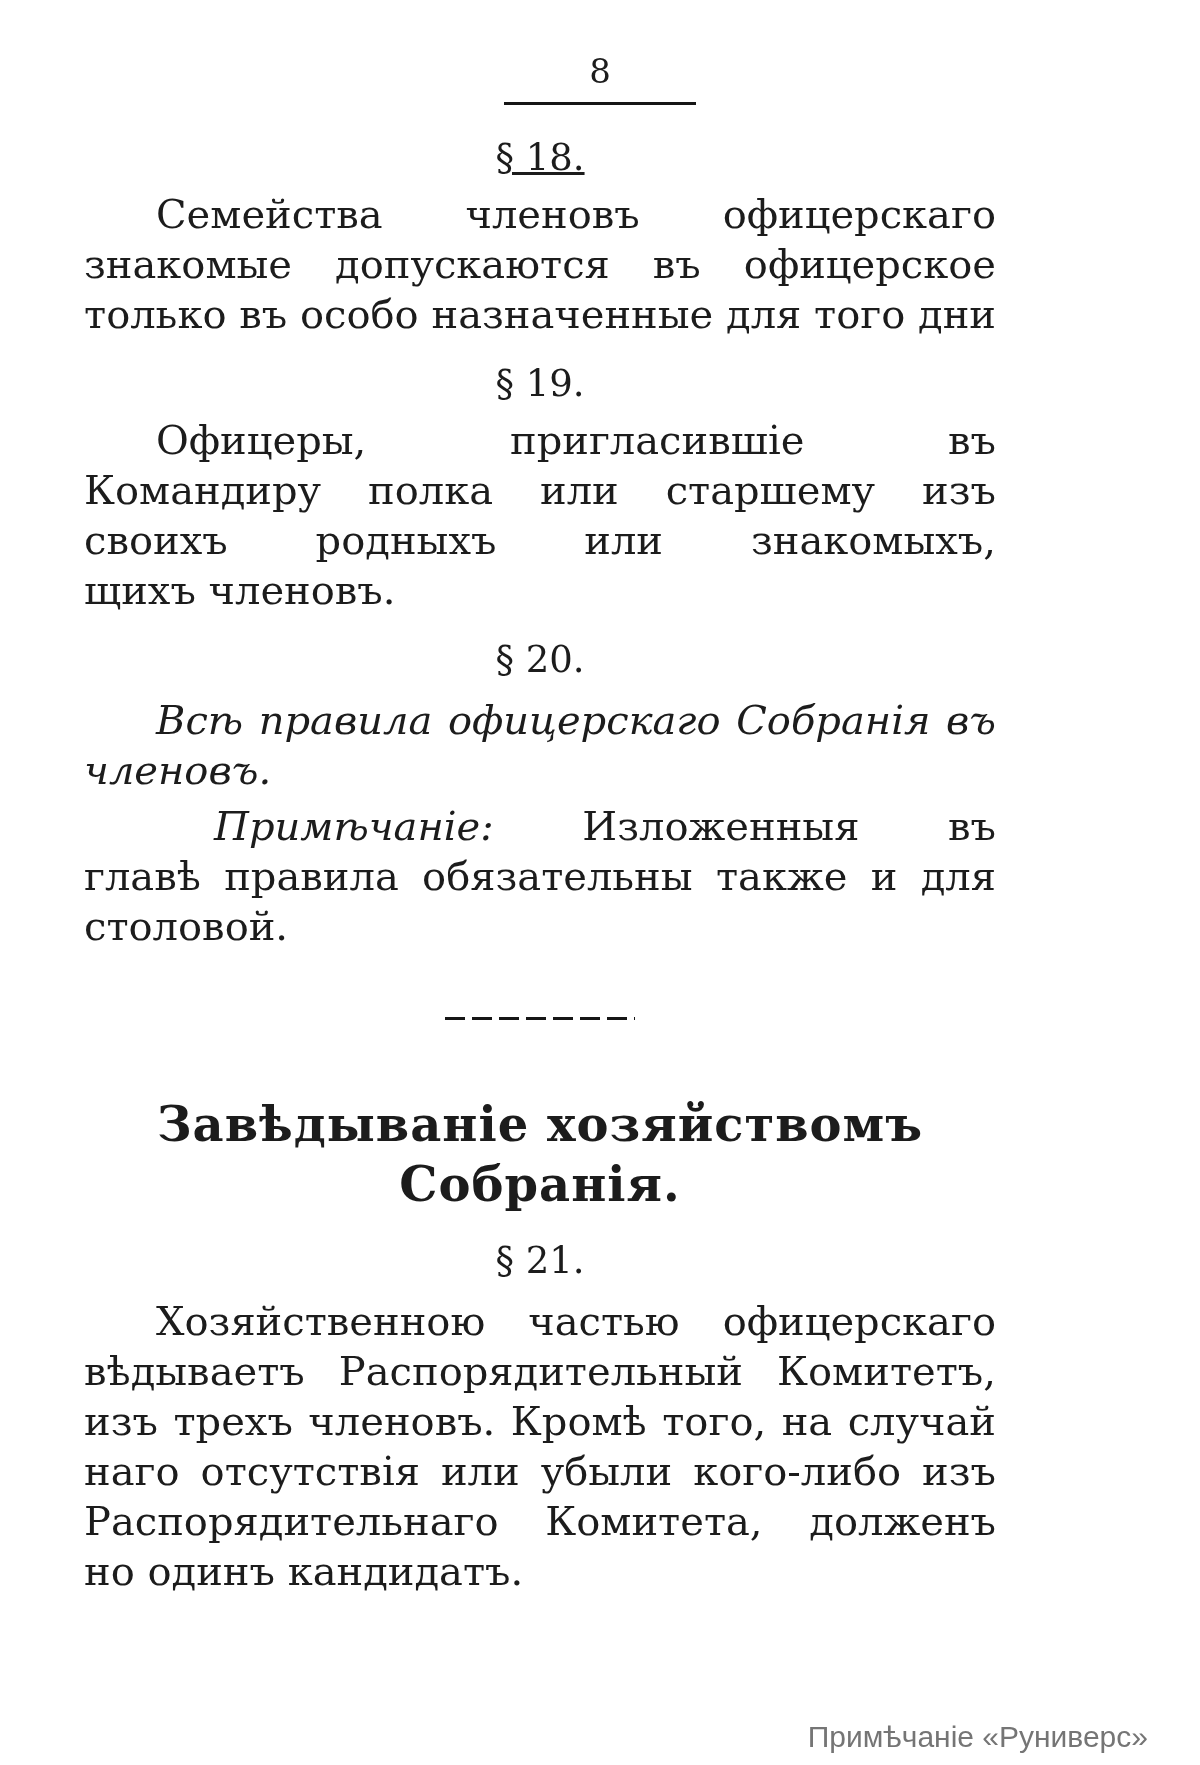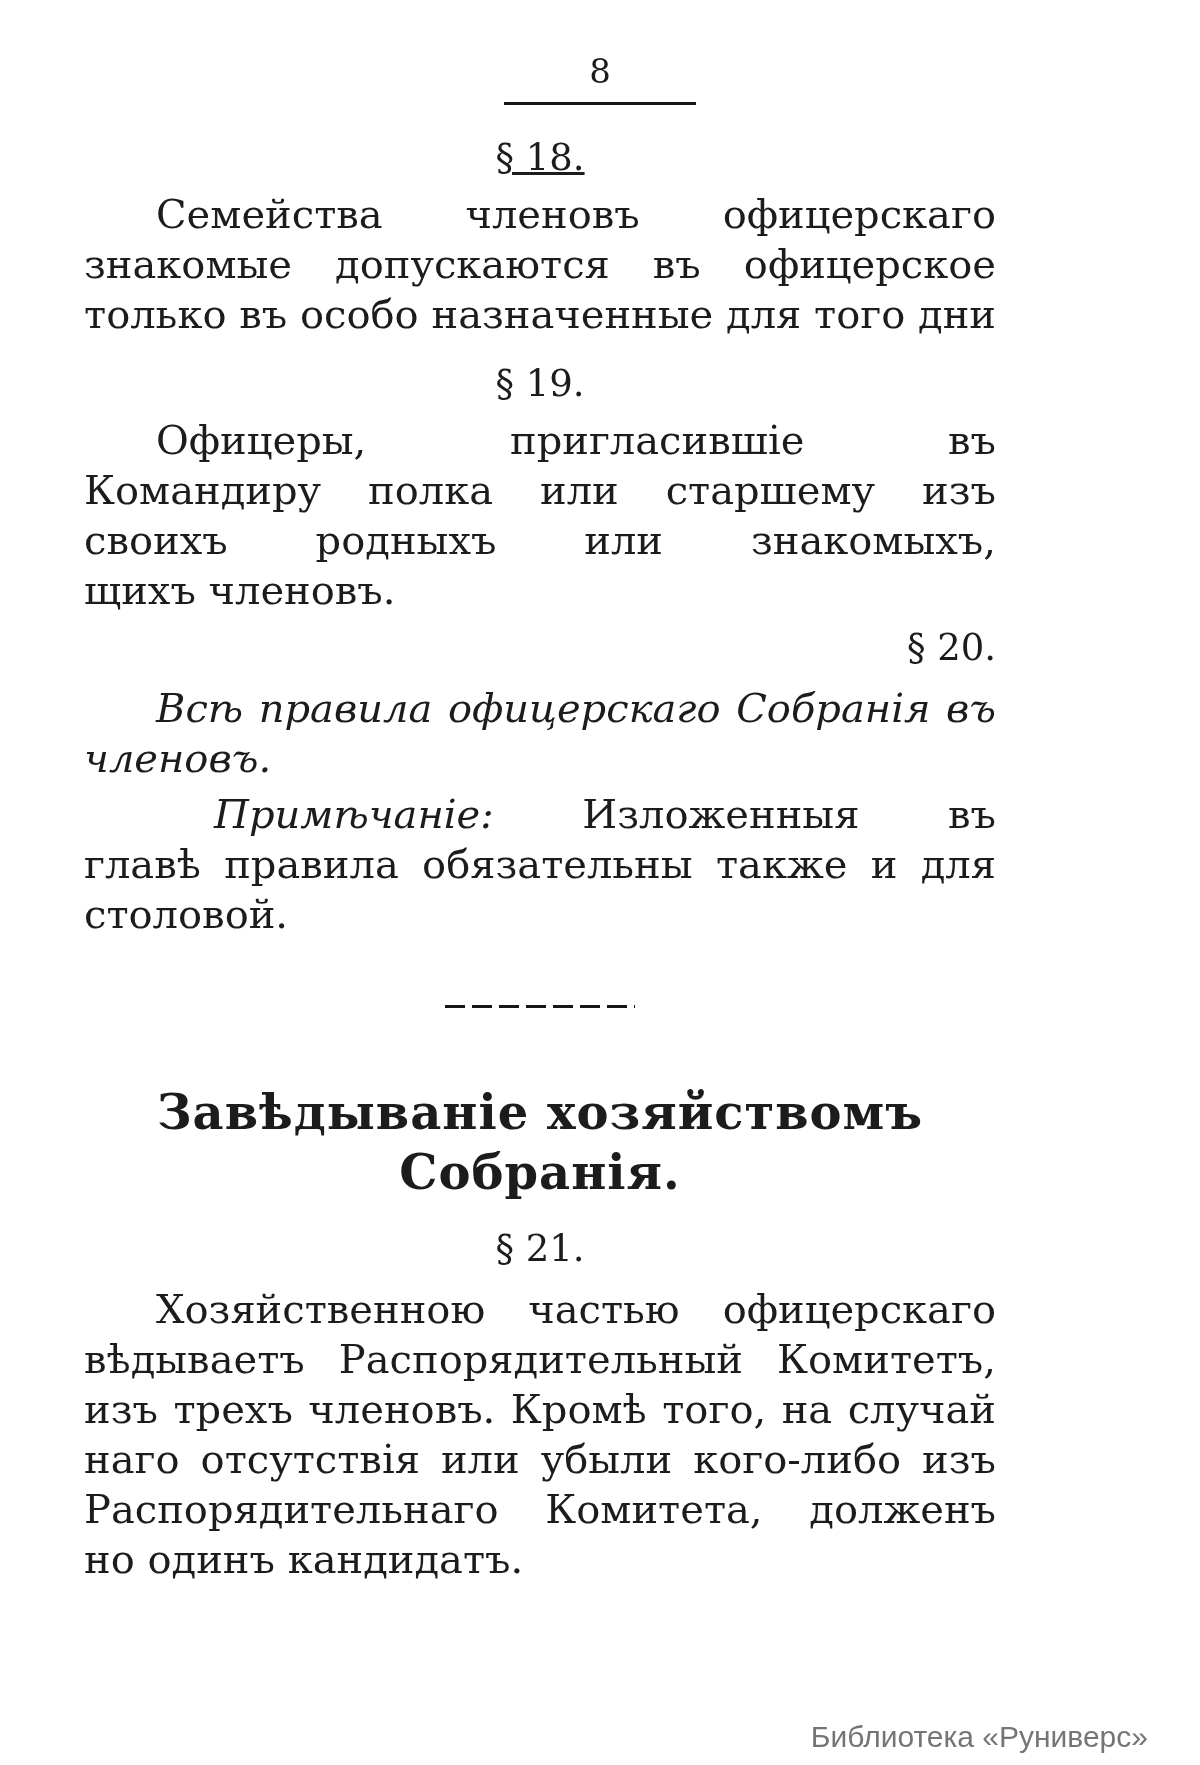--- a/index.html
+++ b/index.html
@@ -20,21 +20,21 @@
   
   .col { width: 912px; margin-left: 84px; }
 
   .seclabel {
     text-align: center;
     font-size: 37px;
     height: 46px; line-height: 46px;
   }
   .m18 { margin-top: 30px; text-decoration: underline; }
   .m19 { margin-top: 22px; }
-  .m20 { margin-top: 10px; text-align: right; }
+  .m20 { margin-top: 22px; }
   .m21 { margin-top: 24px; }
 
   .para { margin: 8px 0 0 0; }
   .para20 { margin-top: 12px; font-style: italic; }
   .para21 { margin-top: 12px; }
   .notepara { margin-top: 6px; }
 
   .line {
     display: block;
     font-size: 40px;
@@ -123,15 +123,15 @@
       <div class="line indent">Хозяйственною частью офицерскаго Собранія за-</div>
       <div class="line">вѣдываетъ Распорядительный Комитетъ, состоящій</div>
       <div class="line">изъ трехъ членовъ. Кромѣ того, на случай времен-</div>
       <div class="line">наго отсутствія или убыли кого-либо изъ членовъ</div>
       <div class="line">Распорядительнаго Комитета, долженъ быть постоян-</div>
       <div class="line left">но одинъ кандидатъ.</div>
     </div>
 
   </div>
 
-  <div class="credit">Библиотека «Руниверс»</div>
+  <div class="credit">Примѣчаніе «Руниверс»</div>
 
 </div>
 
 </body></html>

